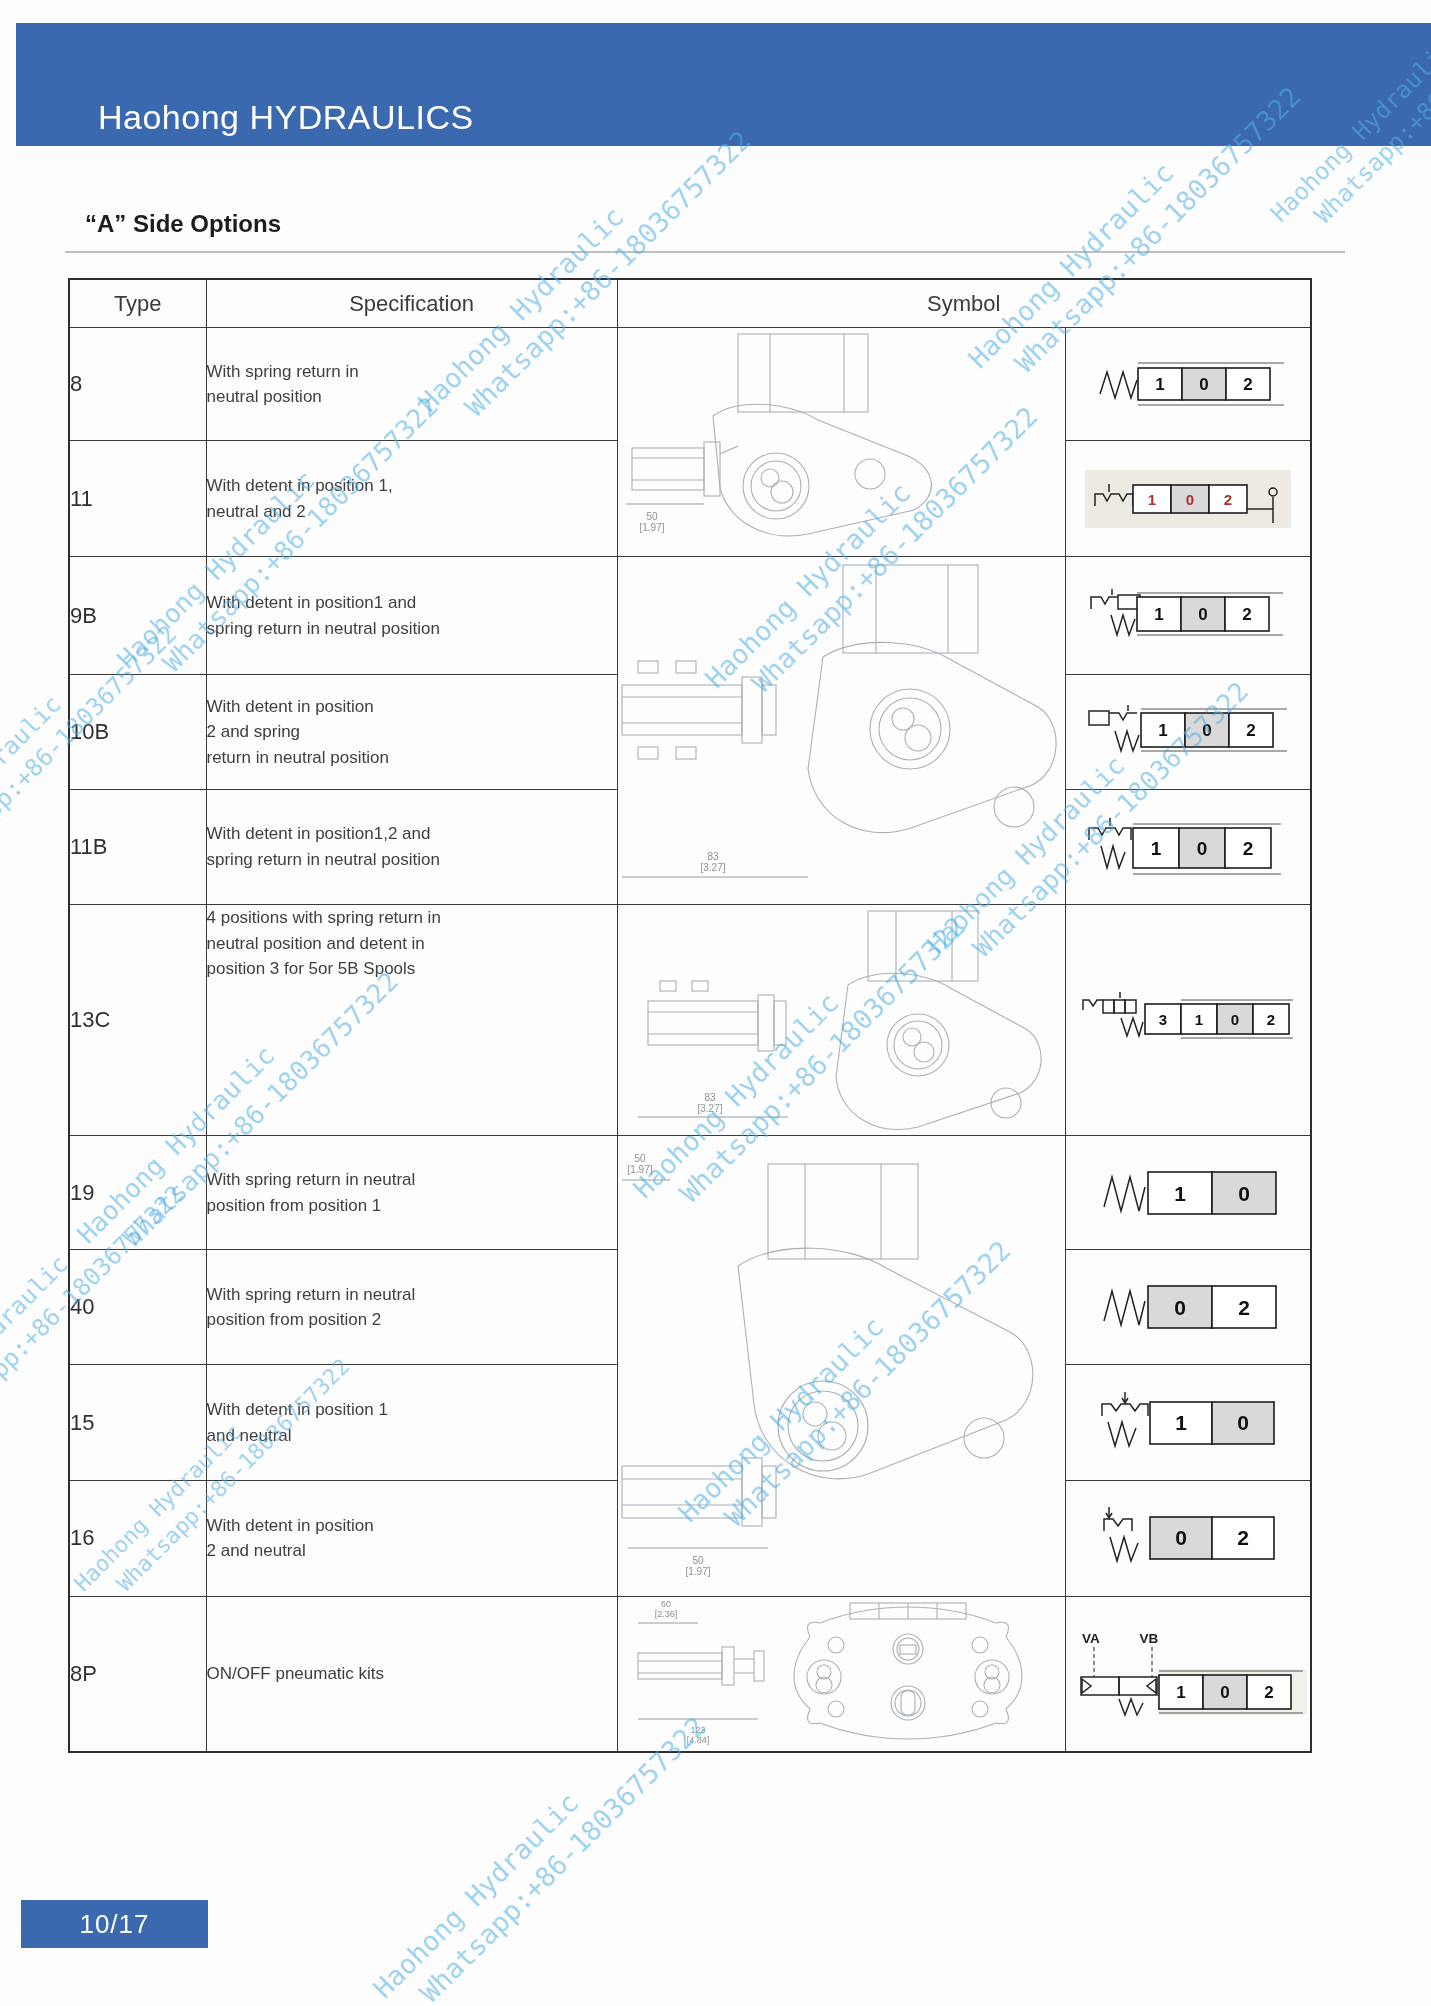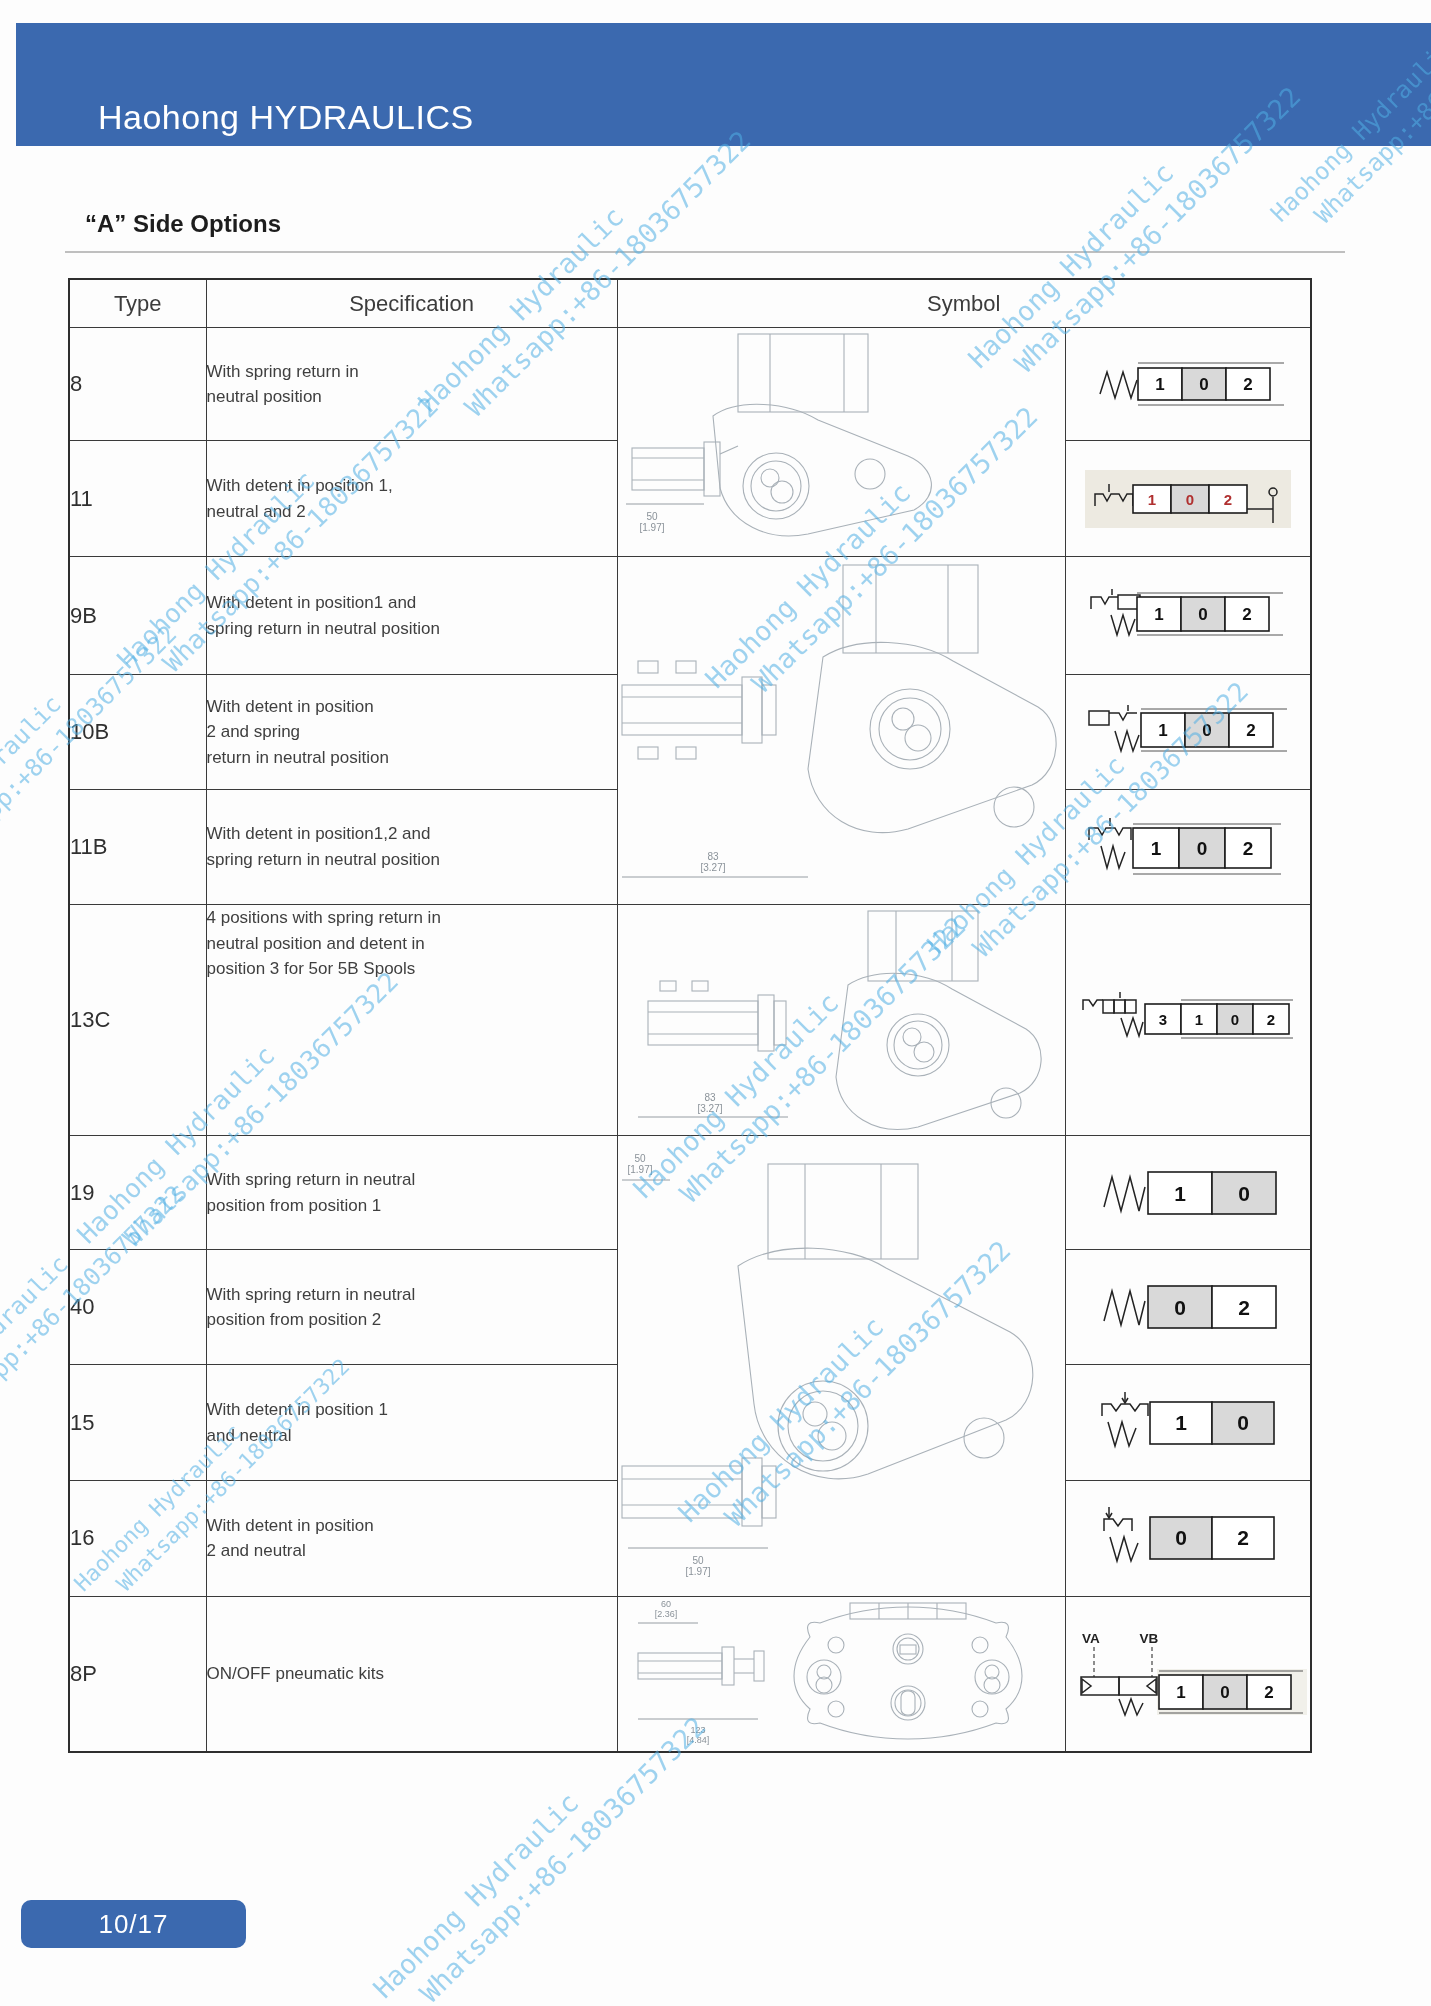--- a/index.html
+++ b/index.html
@@ -30,22 +30,22 @@
   svg .bx{stroke:#1c1c1c;stroke-width:1.6;fill:#ffffff;}
   svg .bxg{stroke:#1c1c1c;stroke-width:1.6;fill:#d9d9d9;}
   svg .rail{stroke:#555;stroke-width:1;fill:none;}
   svg .cad{stroke:#a9b1b8;stroke-width:1.1;fill:none;}
   svg .dimln{stroke:#8a9299;stroke-width:0.9;fill:none;}
   
   .wm{position:absolute;transform:translate(-50%,-50%) rotate(-45deg);color:rgba(80,175,228,0.55);
       font-family:"DejaVu Sans Mono",monospace;line-height:1.35;white-space:nowrap;pointer-events:none;z-index:6;}
   .wm .l2{display:block;margin-left:30px;}
   
-  .footbadge{position:absolute;left:21px;top:1900px;width:225px;height:48px;background:#3b69af;
-      color:#fff;font-size:26px;display:flex;align-items:center;justify-content:center;letter-spacing:1px;border-radius:10px;}
+  .footbadge{position:absolute;left:21px;top:1900px;width:187px;height:48px;background:#3b69af;
+      color:#fff;font-size:26px;display:flex;align-items:center;justify-content:center;letter-spacing:1px;}
 </style>
 </head>
 <body>
 
 <div class="page">
 
   <div class="topbar">
     <div class="brand">Haohong HYDRAULICS</div>
   </div>
 

